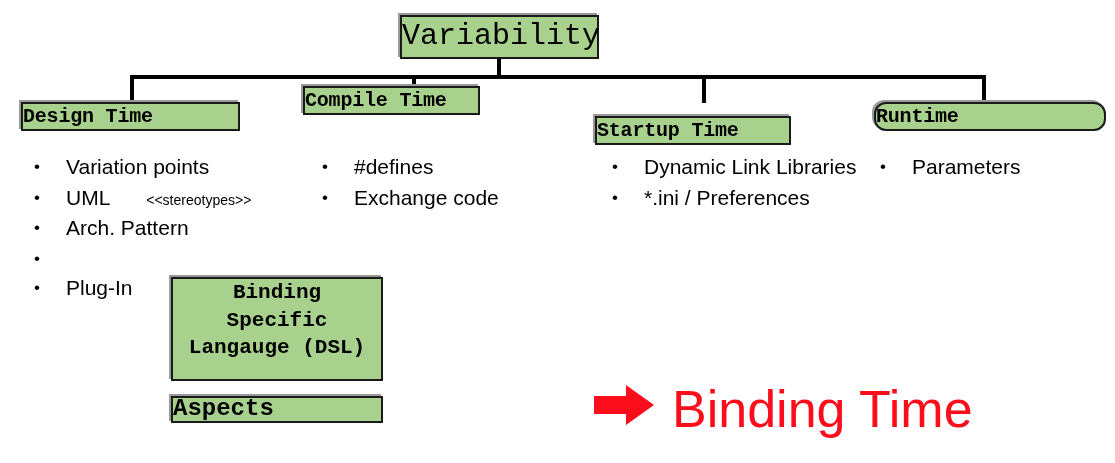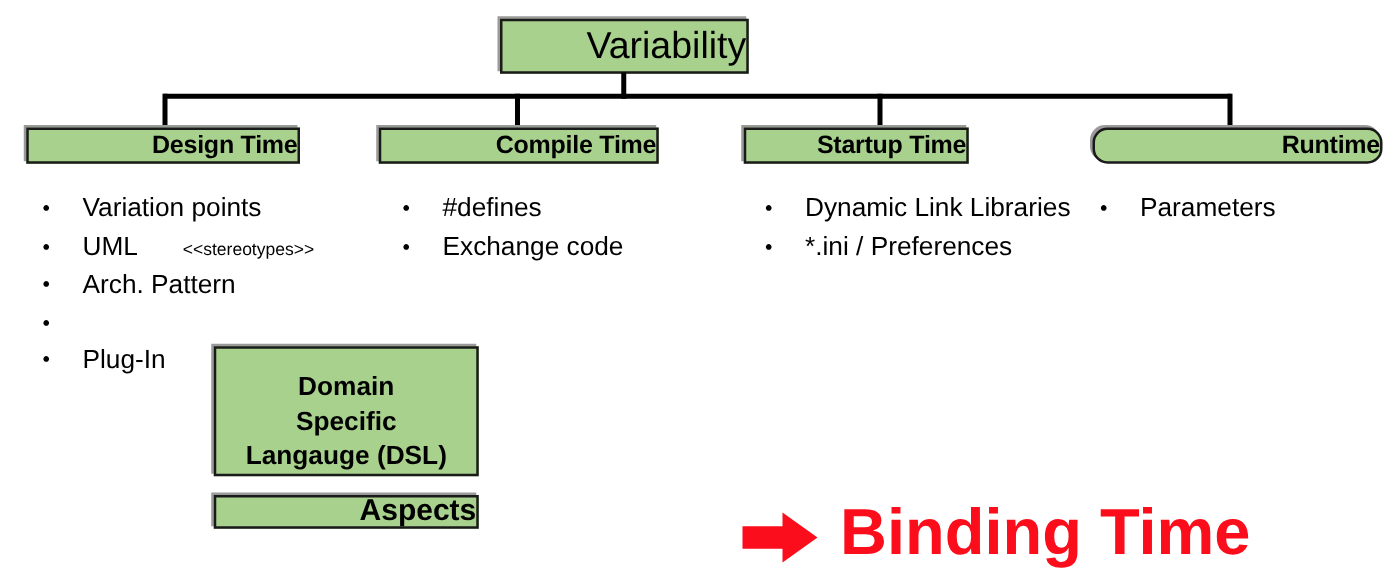--- a/index.html
+++ b/index.html
@@ -25,43 +25,44 @@
 
   
   .gbox {
     position: absolute;
     background: #a9d18e;
     border: 2px solid #1a1a1a;
     box-shadow: -2px -2px 0 0 #9a9a9a;
     box-sizing: border-box;
     display: flex;
     align-items: center;
-    justify-content: flex-end;
+    justify-content: flex-start;
     text-align: center;
     line-height: 1.18;
+    font-family: Liberation Mono, monospace;
   }
 
   #box-variability {
     left: 400px;
     top: 15px;
     width: 199px;
     height: 44px;
     font-size: 30px;
     font-weight: 400;
   }
 
   .tier-box {
     height: 29px;
     font-size: 20px;
     font-weight: bold;
     letter-spacing: -0.2px;
   }
   #box-design-time  { left: 21px;  top: 102px; width: 219px; }
-  #box-compile-time { left: 303px; top: 102px; width: 224px; }
-  #box-startup-time { left: 595px; top: 102px; width: 180px; }
+  #box-compile-time { left: 303px; top: 86px; width: 177px; }
+  #box-startup-time { left: 595px; top: 116px; width: 196px; }
   #box-runtime      { left: 874px; top: 102px; width: 232px; border-radius: 12px; }
 
   #box-dsl {
     left: 171px;
     top: 277px;
     width: 212px;
     height: 104px;
     font-size: 21px;
     font-weight: bold;
     flex-direction: column;
@@ -117,25 +118,24 @@
   }
   .bullet-text .small {
     font-size: 14px;
     margin-left: 32px;
   }
 
   
   #binding-callout {
     position: absolute;
     left: 592px;
-    top: 400px;
+    top: 383px;
     display: flex;
-    align-items: flex-end;
+    align-items: flex-start;
     color: #fc0d1b;
-    font-weight: bold;
   }
   #binding-arrow-icon {
     display: block;
     margin-right: 16px;
   }
   #binding-label {
     font-size: 52px;
     line-height: 1;
     color: #fc0d1b;
     white-space: nowrap;
@@ -218,21 +218,21 @@
   </div>
 
   <div class="bullets" id="list-runtime">
     <div class="bullet-row">
       <span class="bullet-dot">•</span>
       <span class="bullet-text">Parameters</span>
     </div>
   </div>
 
   <div class="gbox" id="box-dsl">
-    <span>Domain</span>
+    <span>Binding</span>
     <span>Specific</span>
     <span>Langauge (DSL)</span>
   </div>
 
   <div class="gbox" id="box-aspects">
     <span>Aspects</span>
   </div>
 
   <div id="binding-callout">
     <svg id="binding-arrow-icon" width="64" height="44" viewBox="0 0 64 44">

